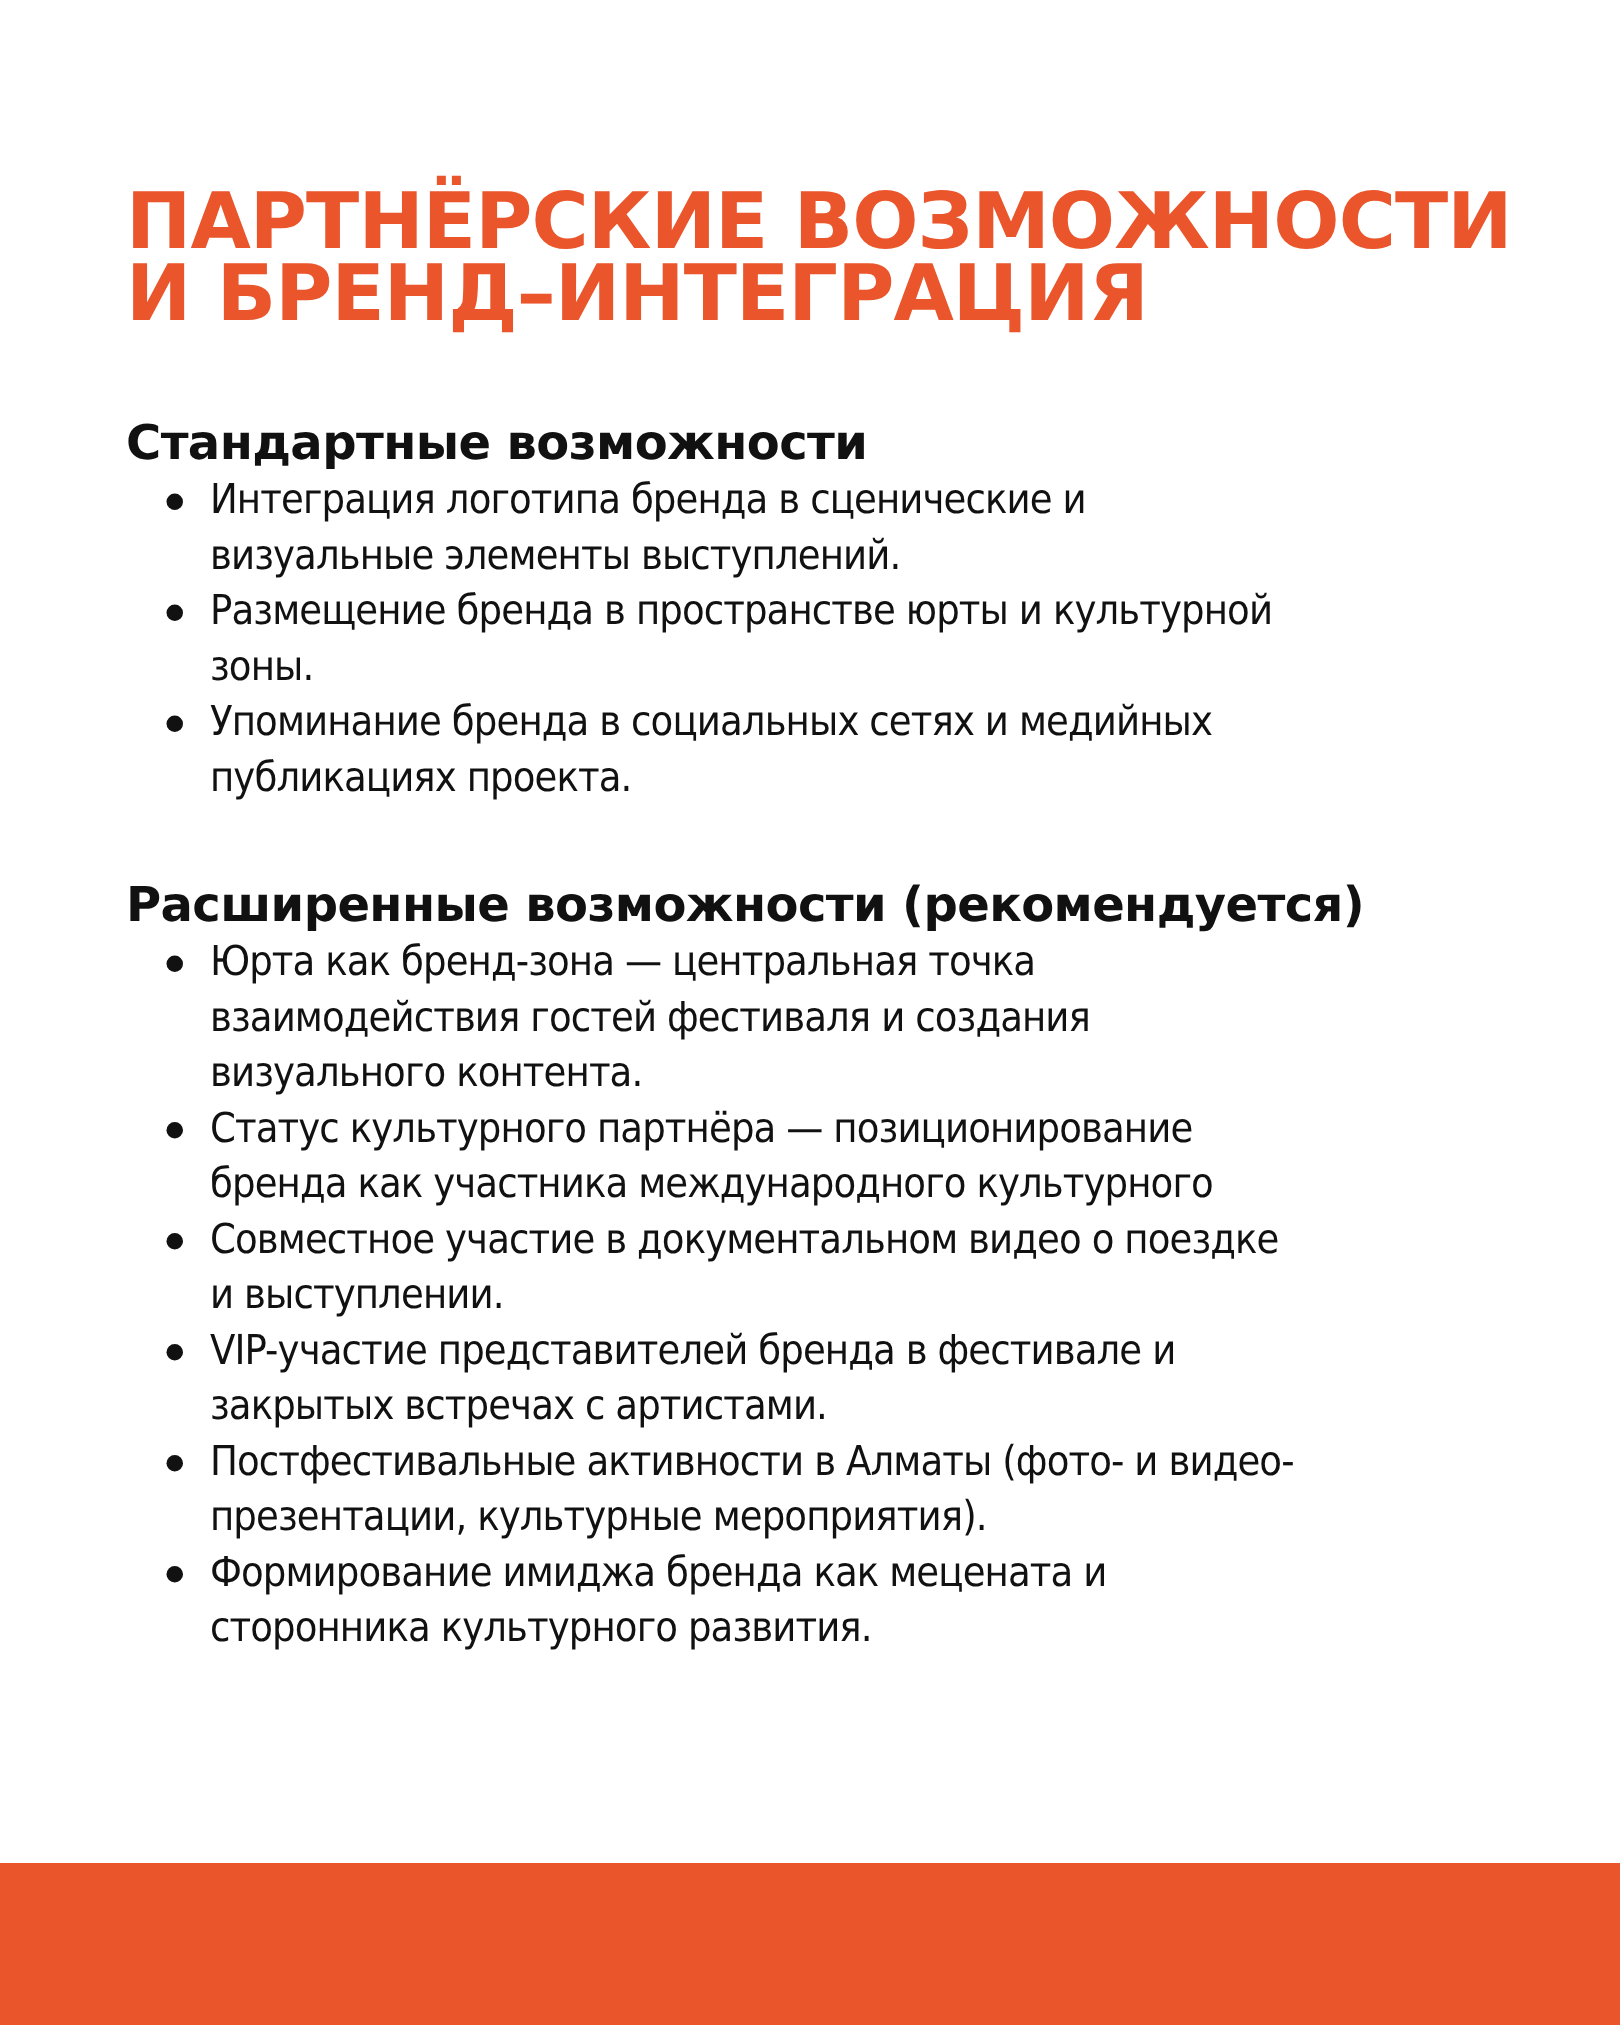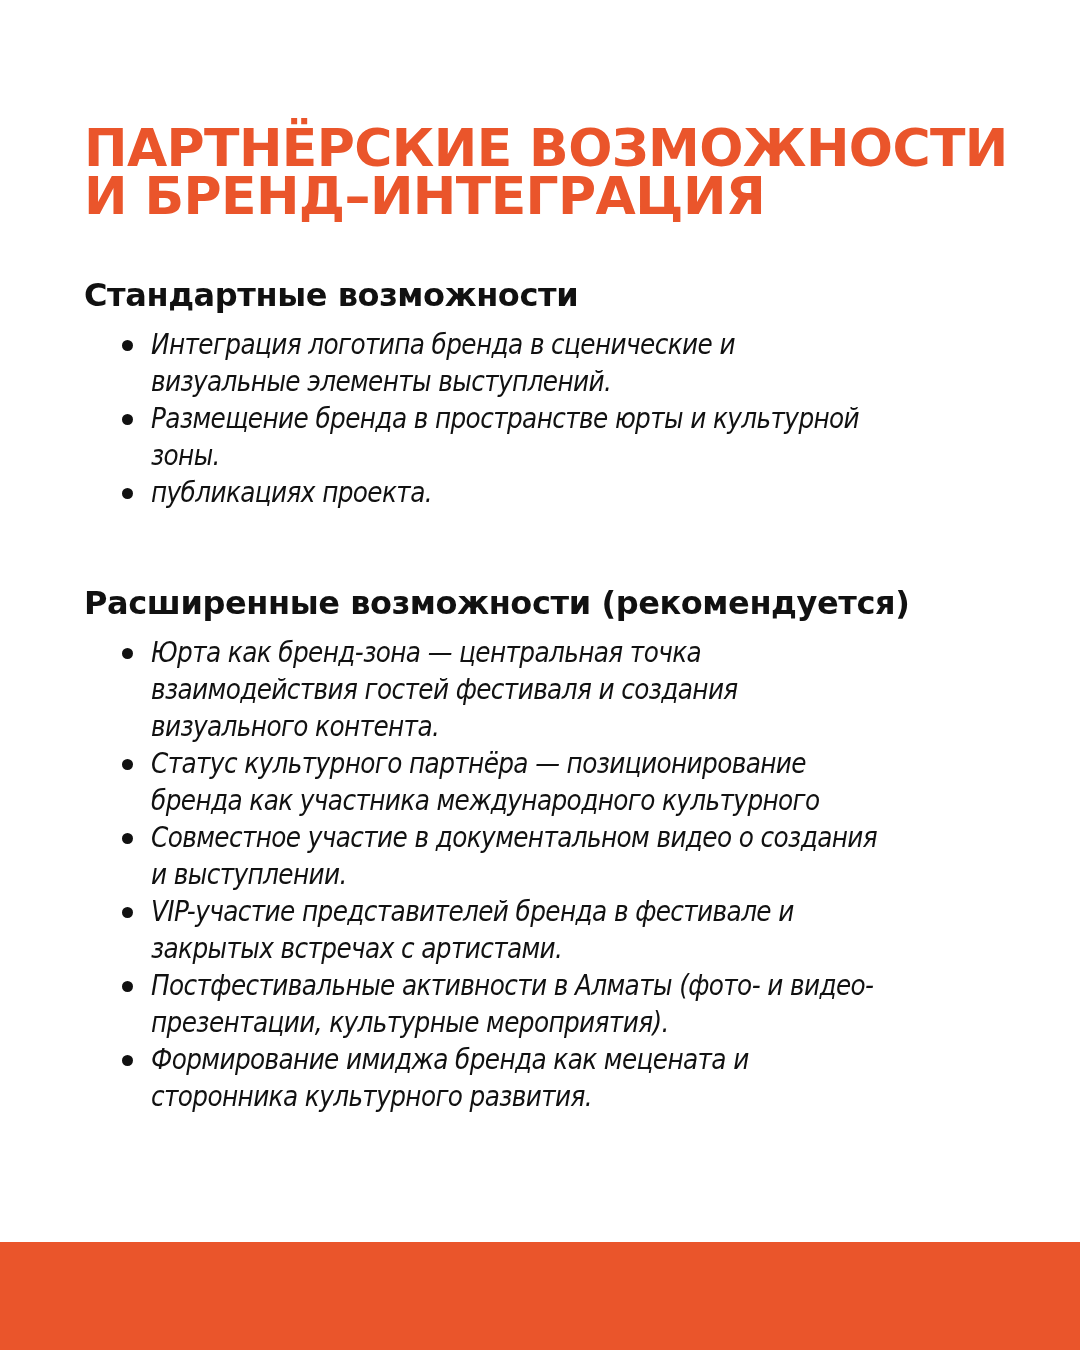--- a/index.html
+++ b/index.html
@@ -41,23 +41,22 @@
       font-family: "DejaVu Sans", sans-serif;
       font-weight: bold;
       font-size: 32px;
       line-height: 37px;
       letter-spacing: -0.4px;
       color: #111111;
       white-space: nowrap;
     }
     .bullets {
       list-style: none;
-      margin: 12px;
+      margin: 1px;
       padding: 0;
-      font-style: italic;
     }
     .bullet-item {
       position: relative;
       padding-left: 55px;
       font-size: 27.5px;
       line-height: 37px;
       letter-spacing: -0.6px;
       font-family: "DejaVu Sans Condensed", "DejaVu Sans", sans-serif;
       color: #111111;
     }
@@ -96,20 +95,21 @@
       <span class="line">Интеграция логотипа бренда в сценические и</span>
       <span class="line">визуальные элементы выступлений.</span>
     </li>
     <li class="bullet-item">
       <span class="bullet-dot"></span>
       <span class="line">Размещение бренда в пространстве юрты и культурной</span>
       <span class="line">зоны.</span>
     </li>
     <li class="bullet-item">
       <span class="bullet-dot"></span>
+      <span class="line">Упоминание бренда в социальных сетях и медийных</span>
       <span class="line">публикациях проекта.</span>
     </li>
   </ul>
 </section>
 
 <section class="section section-2">
   <h2 class="section-heading">Расширенные возможности (рекомендуется)</h2>
   <ul class="bullets">
     <li class="bullet-item">
       <span class="bullet-dot"></span>
@@ -117,21 +117,21 @@
       <span class="line">взаимодействия гостей фестиваля и создания</span>
       <span class="line">визуального контента.</span>
     </li>
     <li class="bullet-item">
       <span class="bullet-dot"></span>
       <span class="line">Статус культурного партнёра — позиционирование</span>
       <span class="line">бренда как участника международного культурного</span>
     </li>
     <li class="bullet-item">
       <span class="bullet-dot"></span>
-      <span class="line">Совместное участие в документальном видео о создания</span>
+      <span class="line">Совместное участие в документальном видео о поездке</span>
       <span class="line">и выступлении.</span>
     </li>
     <li class="bullet-item">
       <span class="bullet-dot"></span>
       <span class="line">VIP-участие представителей бренда в фестивале и</span>
       <span class="line">закрытых встречах с артистами.</span>
     </li>
     <li class="bullet-item">
       <span class="bullet-dot"></span>
       <span class="line">Постфестивальные активности в Алматы (фото- и видео-</span>

